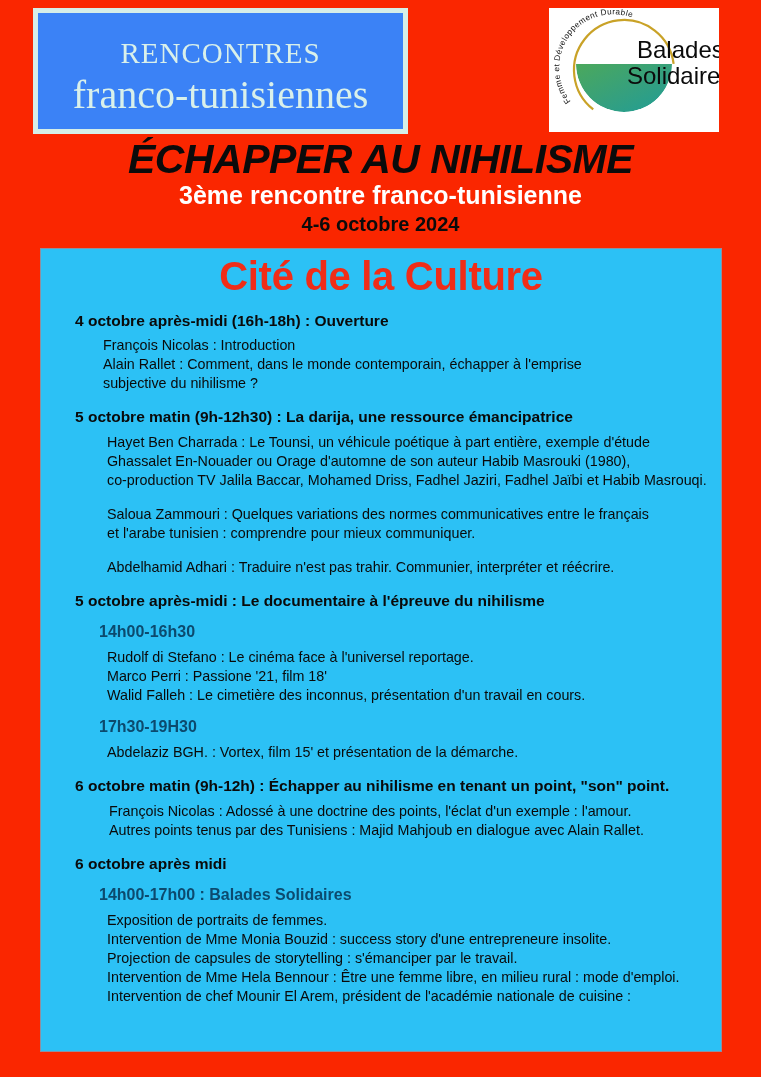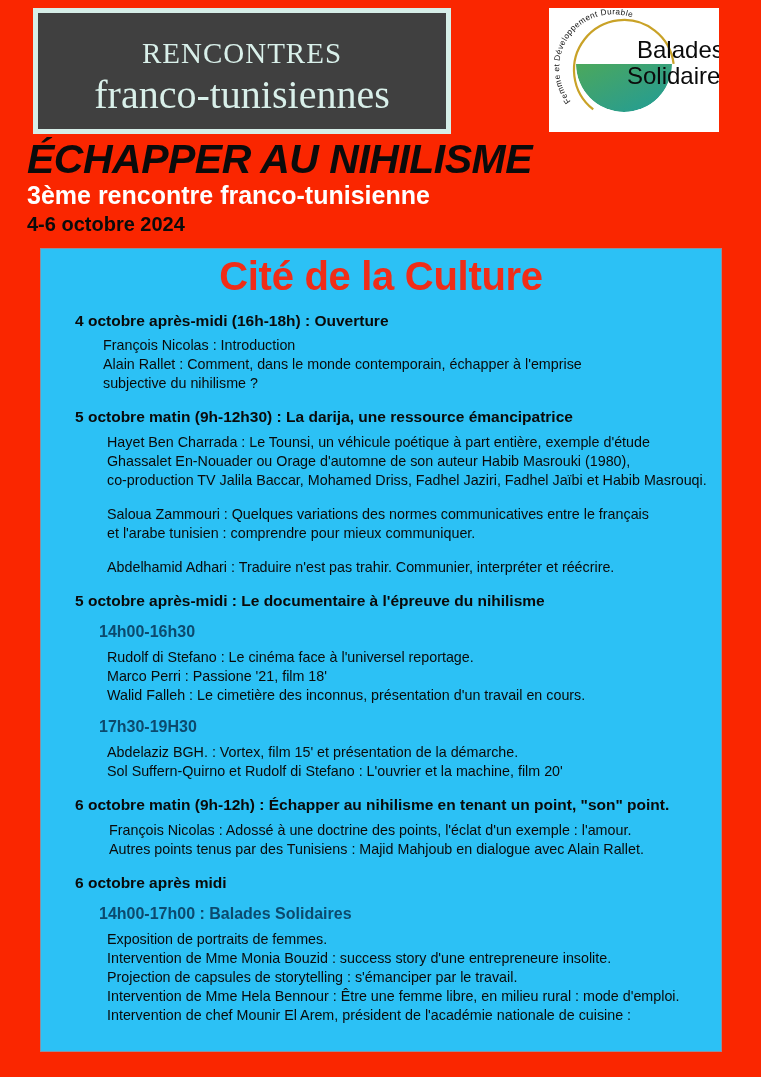--- a/index.html
+++ b/index.html
@@ -24,23 +24,23 @@
   
   .header {
     position: relative;
     height: 135px;
   }
 
   .brand-box {
     position: absolute;
     left: 33px;
     top: 8px;
-    width: 418px;
+    width: 375px;
     height: 126px;
-    background: #404040;
+    background: #3b82f6;
     border: 5px solid #D6EEE8;
     box-sizing: border-box;
     display: flex;
     flex-direction: column;
     align-items: center;
     justify-content: center;
     padding-top: 2px;
   }
   .brand-line1 {
     font-family: "Liberation Serif", serif;
@@ -70,22 +70,22 @@
     width: 170px;
     height: 124px;
     background: #ffffff;
     box-sizing: border-box;
   }
   .logo-box svg { display: block; width: 100%; height: 100%; }
 
   
   .titleblock {
     position: relative;
+    text-align: center;
     padding-top: 3px;
-    padding-left: 27px;
   }
   .main-title {
     font-size: 41px;
     font-weight: bold;
     font-style: italic;
     color: #0B0B0B;
     letter-spacing: -0.5px;
     line-height: 1.05;
     white-space: nowrap;
   }
@@ -260,21 +260,20 @@
     <div class="time-head">14h00-16h30</div>
     <div class="body-grp in2">
       <div class="line">Rudolf di Stefano : Le cinéma face à l'universel reportage.</div>
       <div class="line">Marco Perri : Passione '21, film 18'</div>
       <div class="line">Walid Falleh : Le cimetière des inconnus, présentation d'un travail en cours.</div>
     </div>
 
     <div class="time-head">17h30-19H30</div>
     <div class="body-grp in2">
       <div class="line">Abdelaziz BGH. : Vortex, film 15' et présentation de la démarche.</div>
-      <div class="line">Sol Suffern-Quirno et Rudolf di Stefano : L'ouvrier et la machine, film 20'</div>
     </div>
 
     <div class="sec-head">6 octobre matin (9h-12h) : Échapper au nihilisme en tenant un point, "son" point.</div>
     <div class="body-grp in3">
       <div class="line">François Nicolas : Adossé à une doctrine des points, l'éclat d'un exemple : l'amour.</div>
       <div class="line">Autres points tenus par des Tunisiens : Majid Mahjoub en dialogue avec Alain Rallet.</div>
     </div>
 
     <div class="sec-head">6 octobre après midi</div>
     <div class="time-head">14h00-17h00 : Balades Solidaires</div>

